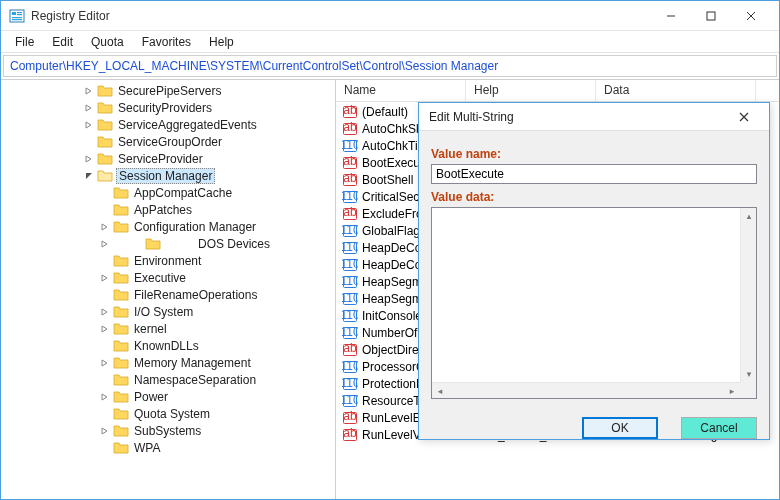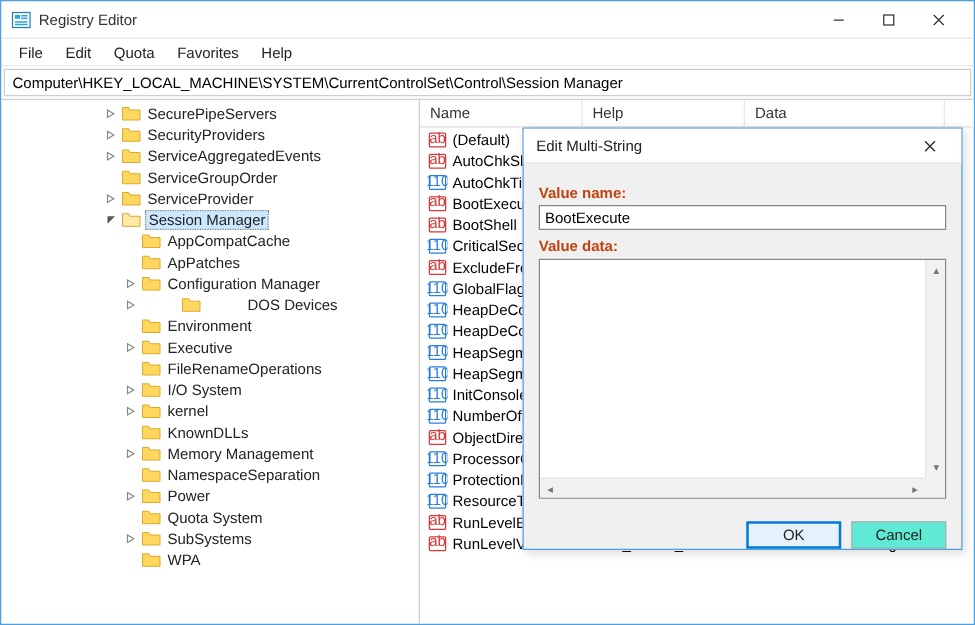--- a/index.html
+++ b/index.html
@@ -5,21 +5,21 @@
 * { box-sizing: border-box; margin: 0; padding: 0; font-family: 'Segoe UI', Tahoma, sans-serif; font-size: 12px; }
 body { width: 780px; height: 500px; overflow: hidden; background: #fff; border: 1px solid #4ca0e0; }
 .titlebar { height: 30px; display: flex; align-items: center; padding: 0 8px; border-bottom: 1px solid #e5e5e5; }
 .titlebar .app-icon { width: 16px; height: 16px; margin-right: 6px; }
 .titlebar .title { flex: 1; color: #333; }
 .win-controls { display: flex; gap: 0; }
 .win-btn { width: 40px; height: 28px; display: flex; align-items: center; justify-content: center; color: #555; }
 .menubar { height: 22px; display: flex; align-items: center; padding: 0 6px; gap: 2px; border-bottom: 1px solid #e5e5e5; }
 .menu-item { padding: 2px 8px; color: #222; }
 .addressbar { height: 22px; padding: 2px 6px; border: 1px solid #cfcfcf; margin: 2px; display: flex; align-items: center; }
-.addressbar span { color: #000000; }
+.addressbar span { color: #1d4ed8; }
 .workspace { display: flex; height: calc(100% - 78px); border-top: 1px solid #cfcfcf; }
 .tree { width: 335px; border-right: 1px solid #cfcfcf; overflow: hidden; padding: 2px 0 2px 2px; position: relative; }
 .tree-row { display: flex; align-items: center; height: 17px; white-space: nowrap; color: #222; }
 .tree-toggle { width: 12px; height: 12px; display: flex; align-items: center; justify-content: center; margin-right: 2px; color: #666; font-size: 9px; }
 .folder-icon { width: 16px; height: 14px; margin-right: 3px; flex-shrink: 0; }
 .tree-label { padding: 0 2px; }
 .tree-label.selected { background: #cce8ff; border: 1px dotted #888; padding: 0 2px; }
 .listview { flex: 1; overflow: hidden; position: relative; }
 .list-header { display: flex; height: 22px; border-bottom: 1px solid #e0e0e0; background: #fff; }
 .list-header .col { padding: 3px 8px; border-right: 1px solid #e8e8e8; color: #333; }
@@ -40,21 +40,21 @@
 .dlg-textarea-wrap { position: relative; width: 100%; height: 192px; border: 1px solid #828790; background: #fff; }
 .dlg-textarea { width: calc(100% - 16px); height: calc(100% - 16px); padding: 2px 4px; border: none; outline: none; resize: none; font-size: 12px; color: #222; }
 .dlg-textarea .seltext { background: #0078d7; color: #fff; display: inline; }
 .dlg-caret { display: inline-block; width: 1px; height: 14px; background: #000; vertical-align: middle; }
 .dlg-sb-v { position: absolute; right: 0; top: 0; bottom: 16px; width: 16px; background: #f1f1f1; border-left: 1px solid #e5e5e5; }
 .dlg-sb-h { position: absolute; left: 0; right: 16px; bottom: 0; height: 16px; background: #f1f1f1; border-top: 1px solid #e5e5e5; }
 .sb-arrow { width: 16px; height: 16px; display: flex; align-items: center; justify-content: center; color: #777; font-size: 9px; }
 .dlg-sb-h .sb-arrow:last-child { position: absolute; right: 0; top: 0; }
 .dlg-sb-v .sb-arrow:last-child { position: absolute; bottom: 0; left: 0; }
 .dlg-corner { position: absolute; right: 0; bottom: 0; width: 16px; height: 16px; background: #f1f1f1; }
-.dlg-buttons { display: flex; justify-content: flex-end; gap: 8px; padding: 8px 12px 10px; }
+.dlg-buttons { display: flex; justify-content: flex-end; gap: 23px; padding: 8px 12px 10px; }
 .dlg-btn { width: 76px; height: 22px; background: #5eead4; border: 1px solid #adadad; display: flex; align-items: center; justify-content: center; color: #222; }
 .dlg-btn.default { border: 2px solid #0078d7; background: #e5f1fb; }
 </style>
 </head>
 <body>
 
 <div class="titlebar">
   <span class="app-icon">
     <svg width="16" height="16" viewBox="0 0 16 16">
       <rect x="1" y="2" width="14" height="12" fill="#fff" stroke="#2a7ab8"></rect>

